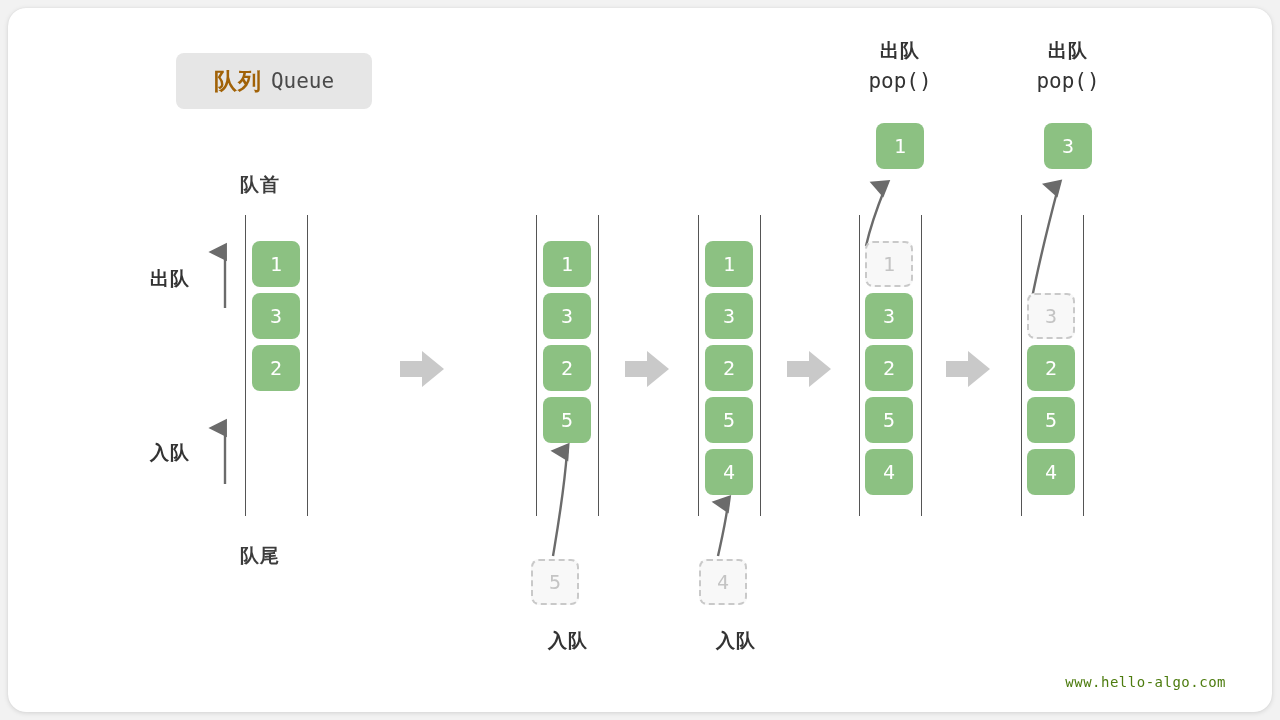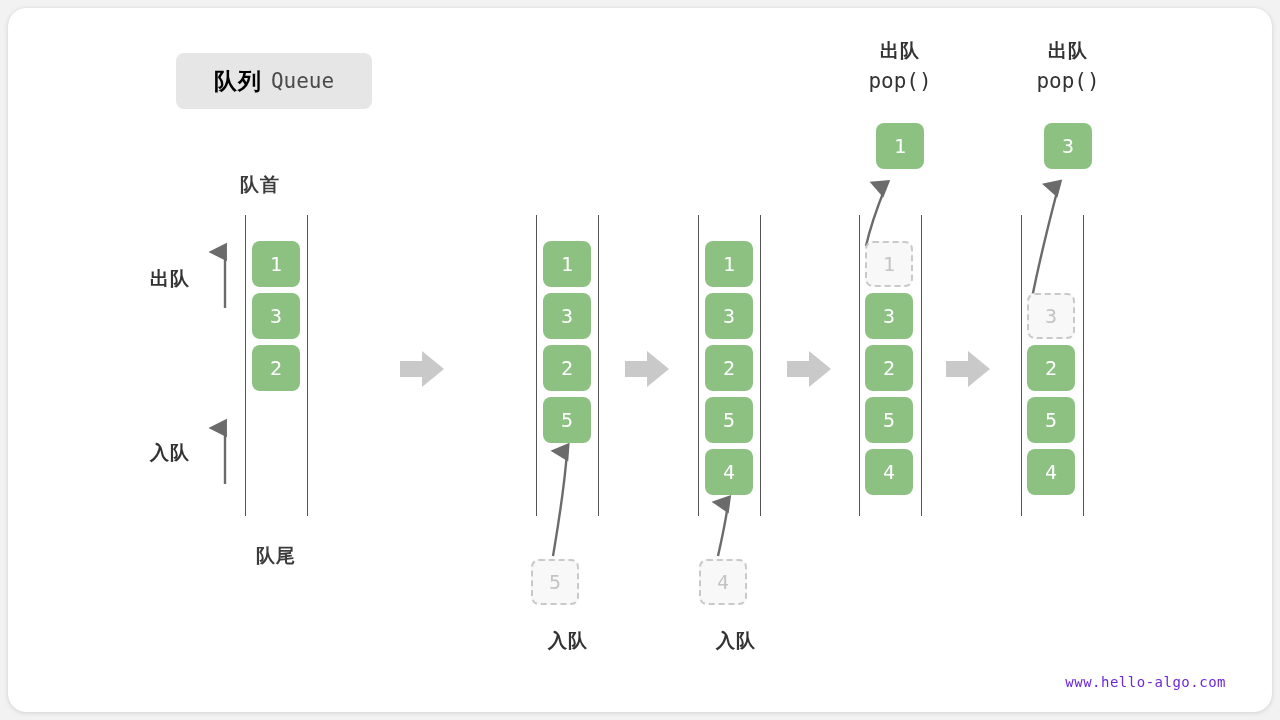--- a/index.html
+++ b/index.html
@@ -42,21 +42,21 @@
     background: #e6e6e6;
     border-radius: 8px;
     display: flex;
     align-items: center;
     justify-content: center;
     gap: 9px;
   }
   #title-chip .cn {
     font-size: 23px;
     font-weight: bold;
-    color: #000000;
+    color: #a16207;
     letter-spacing: 1px;
     text-align: right;
   }
   #title-chip .en {
     font-family: "DejaVu Sans Mono", "Liberation Mono", monospace;
     font-size: 21px;
     color: #4a4a4a;
   }
 
   
@@ -141,39 +141,39 @@
     color: #333333;
     line-height: 30px;
   }
 
   
   #watermark {
     right: 46px;
     bottom: 22px;
     font-family: "DejaVu Sans Mono", "Liberation Mono", monospace;
     font-size: 14px;
-    color: #6d28d9;
+    color: #4d7c0f;
     letter-spacing: 0.5px;
   }
 
   svg { overflow: visible; }
 </style>
 </head>
 <body>
 
 <div id="stage">
   <div id="card">
 
     <div class="abs" id="title-chip">
       <span class="cn">队列</span>
       <span class="en">Queue</span>
     </div>
 
     <div class="abs hdr-cn" style="left:232px; top:164px;">队首</div>
-    <div class="abs hdr-cn" style="left:248px; top:535px;">队尾</div>
+    <div class="abs hdr-cn" style="left:232px; top:535px;">队尾</div>
 
     <div class="abs side-label" style="left:142px; top:258px;">出队</div>
     <svg class="abs" style="left:208px; top:236px;" width="20" height="66">
       <defs>
         <marker id="ah-up" markerWidth="9" markerHeight="9" refX="4.5" refY="7.6" orient="auto">
           <path d="M0.6,8.4 L4.5,0.7 L8.4,8.4 Z" fill="#6b6b6b"></path>
         </marker>
       </defs>
       <line x1="9" y1="64" x2="9" y2="8" stroke="#6b6b6b" stroke-width="2.4" marker-end="url(#ah-up)"></line>
     </svg>

